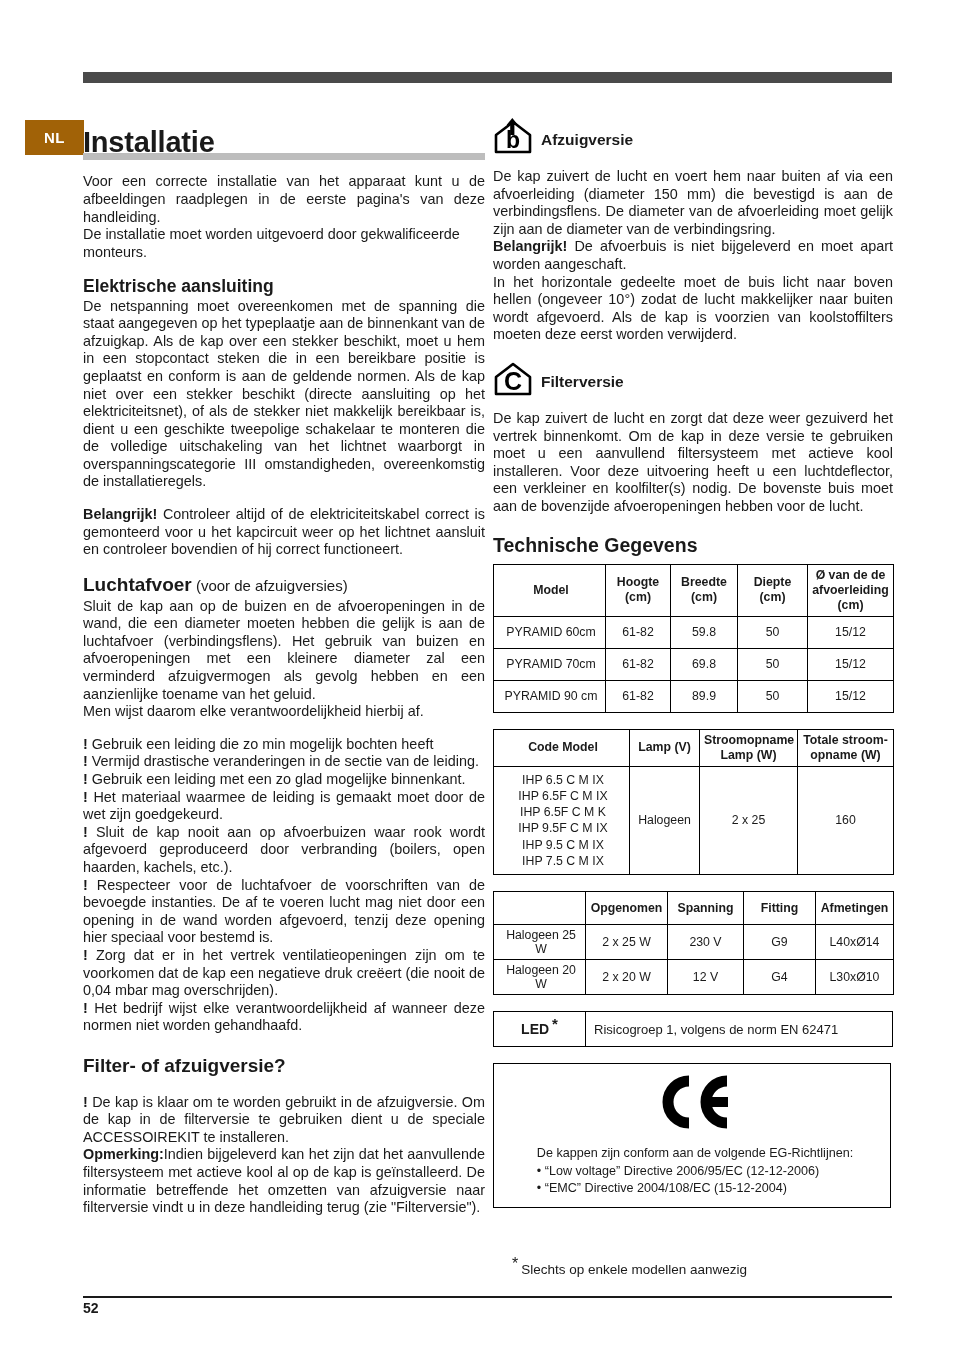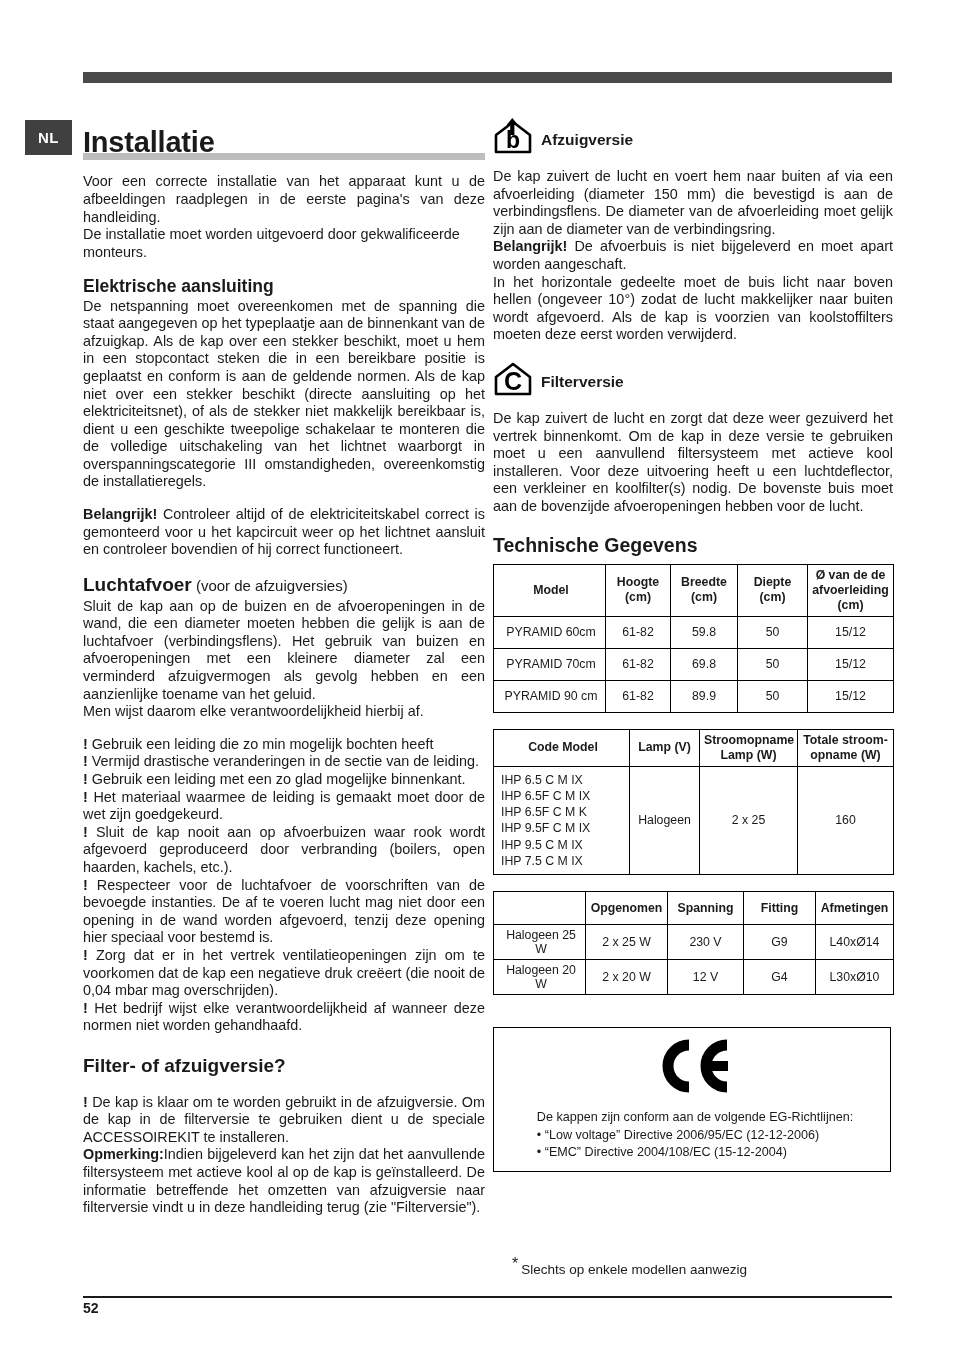--- a/index.html
+++ b/index.html
@@ -24,23 +24,23 @@
     width: 809px;
     height: 11px;
     background: #4a4a4a;
   }
 
   
   .lang-tab {
     position: absolute;
     left: 25px;
     top: 120px;
-    width: 47px;
+    width: 59px;
     height: 35px;
-    background: #404040;
+    background: #a16207;
     color: #ffffff;
     font-size: 15px;
     font-weight: bold;
     display: flex;
     align-items: center;
     justify-content: center;
     letter-spacing: 0.5px;
   }
 
   
@@ -157,21 +157,21 @@
   .t1 col.c4 { width: 70px; }
   .t1 col.c5 { width: 86px; }
   .t1 td { height: 25px; }
 
   
   .t2 col.c1 { width: 136px; }
   .t2 col.c2 { width: 70px; }
   .t2 col.c3 { width: 98px; }
   .t2 col.c4 { width: 96px; }
   .t2 .modellist {
-    text-align: left;
+    text-align: center;
     padding-left: 7px;
     line-height: 16.3px;
     padding-top: 5px;
     padding-bottom: 5px;
   }
 
   
   .t3 col.c1 { width: 92px; }
   .t3 col.c2 { width: 82px; }
   .t3 col.c3 { width: 76px; }
@@ -453,20 +453,28 @@
         <td>2 x 20 W</td>
         <td>12 V</td>
         <td>G4</td>
         <td>L30xØ10</td>
       </tr>
     </tbody>
   </table>
 
   <div class="spacer-16"></div>
 
+  <table class="led">
+    <tbody>
+      <tr>
+        <td class="k"><span>LED</span><span class="star-sup">*</span></td>
+        <td>Risicogroep 1, volgens de norm EN 62471</td>
+      </tr>
+    </tbody>
+  </table>
 
   <div class="spacer-16"></div>
 
   <div class="ce-box">
     <span>
       <svg width="78" height="58" viewBox="0 0 78 58">
         <path d="M33 8 A21 21 0 1 0 33 50" fill="none" stroke="#000" stroke-width="11"></path>
         <path d="M71 8 A21 21 0 1 0 71 50" fill="none" stroke="#000" stroke-width="11"></path>
         <rect x="52" y="24" width="20" height="10" fill="#000"></rect>
       </svg>

